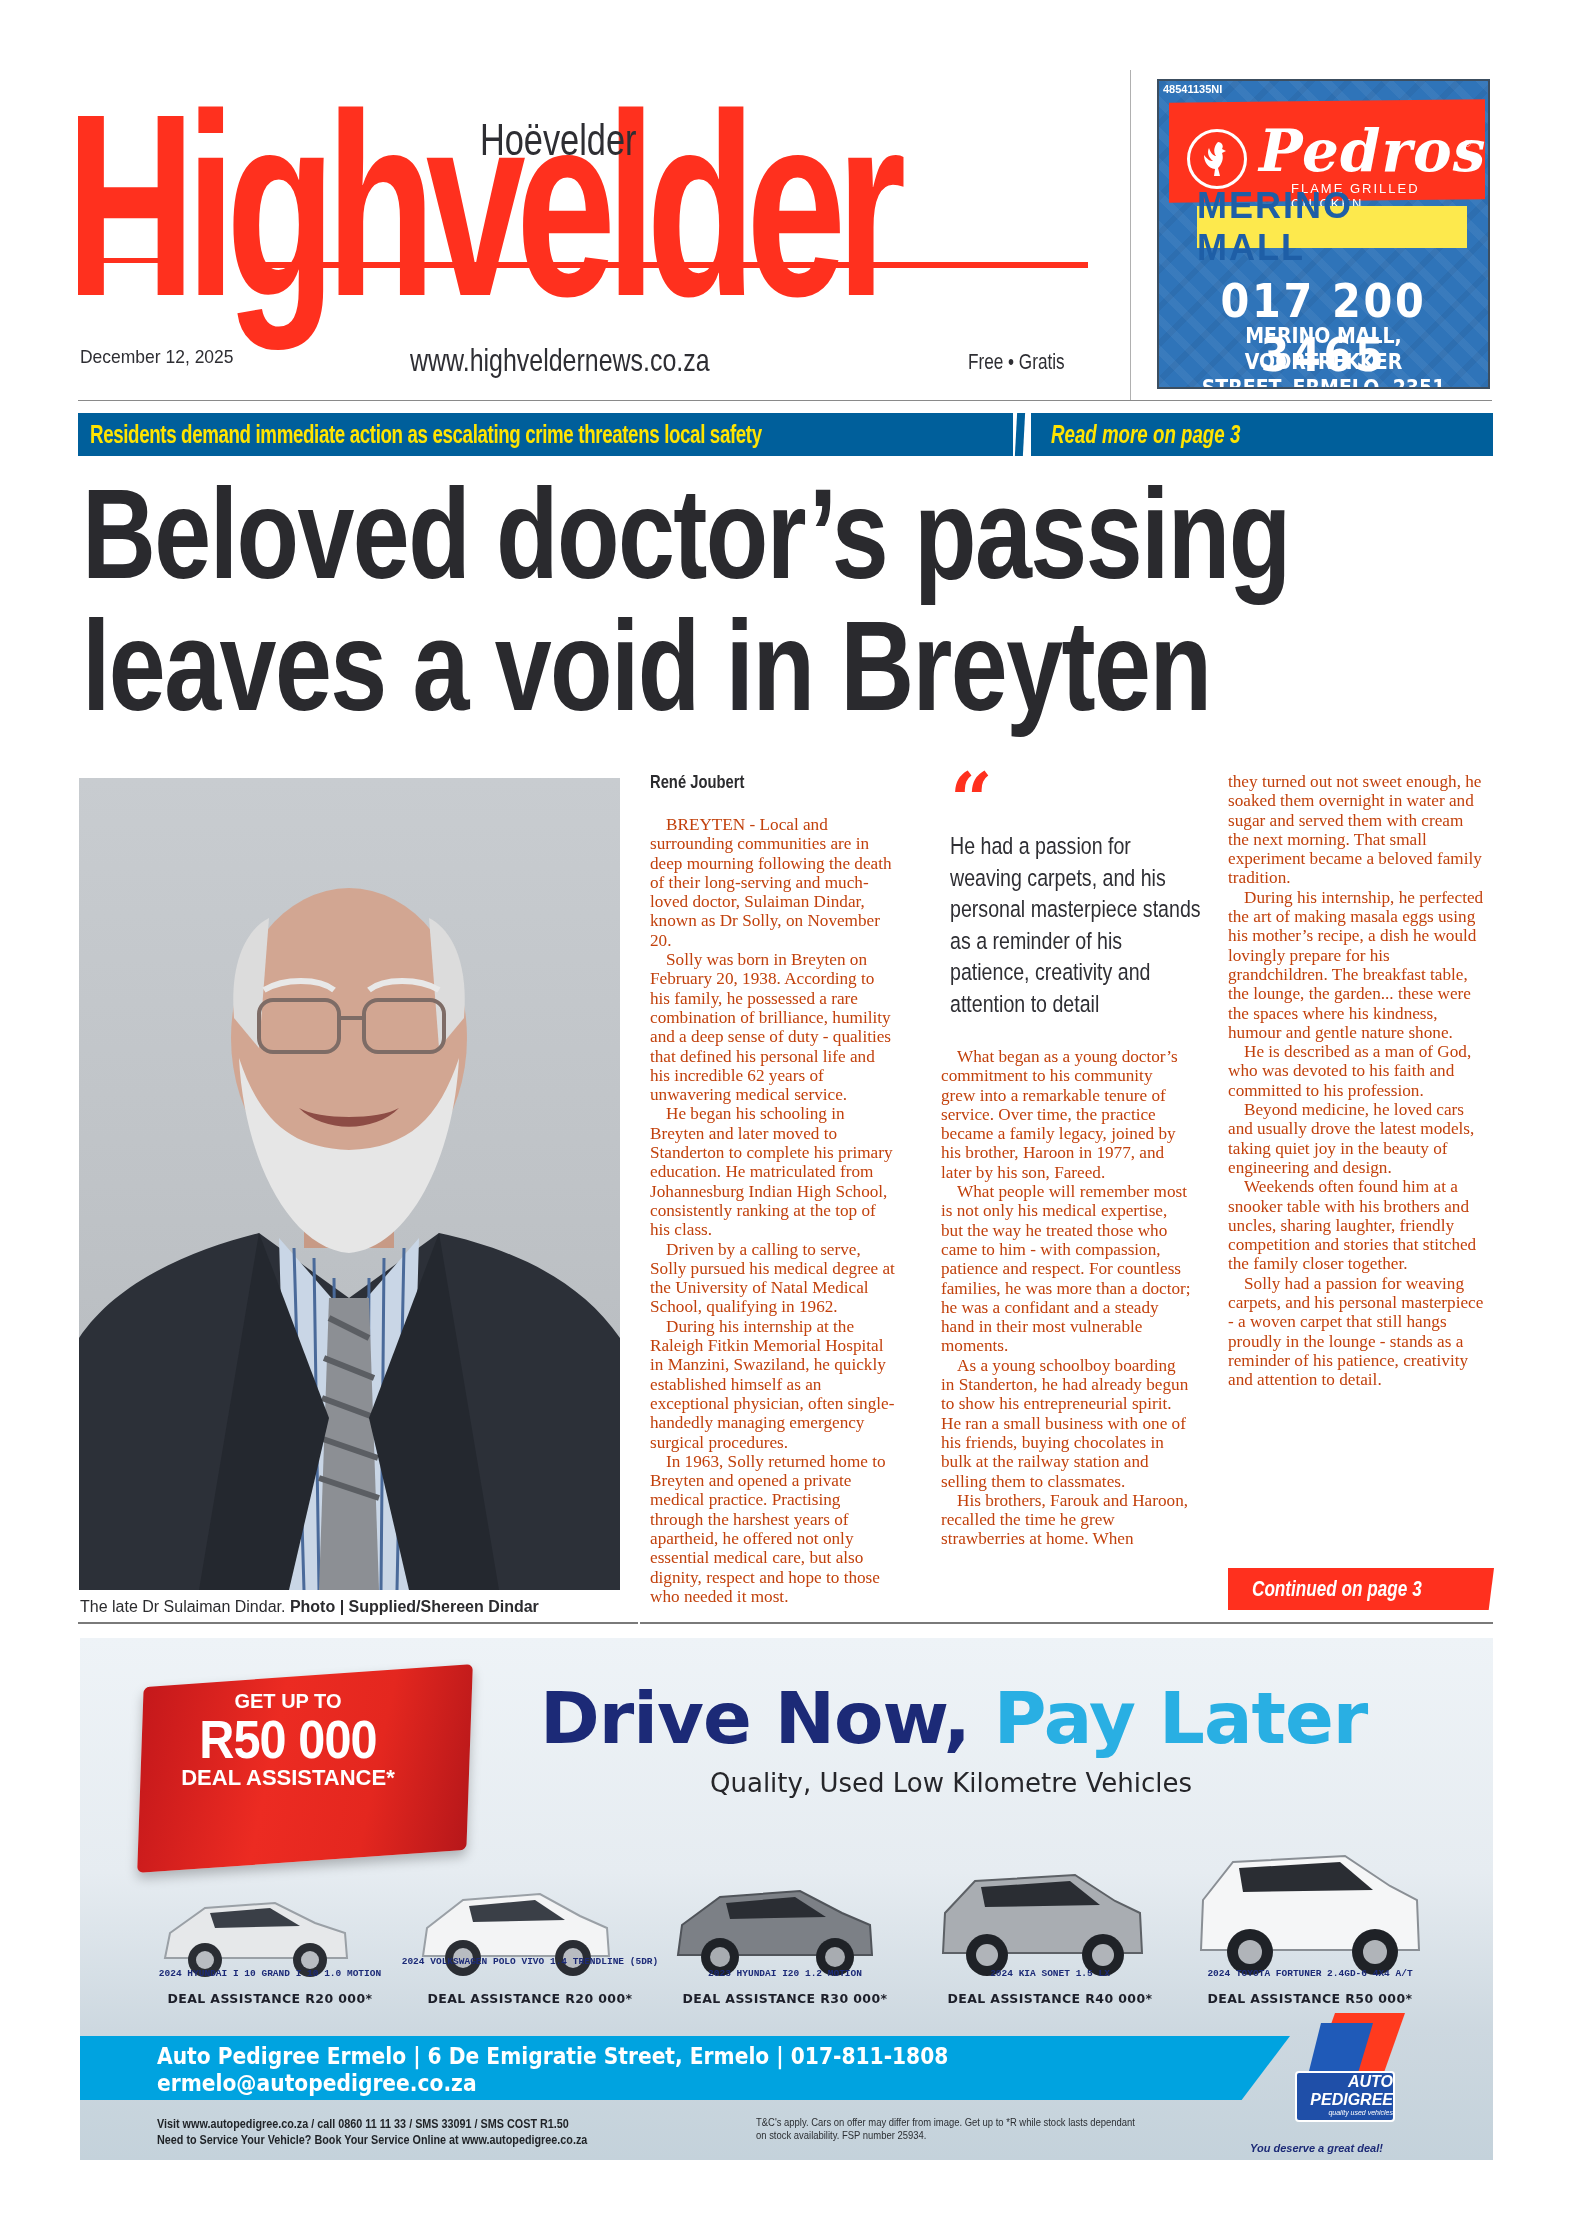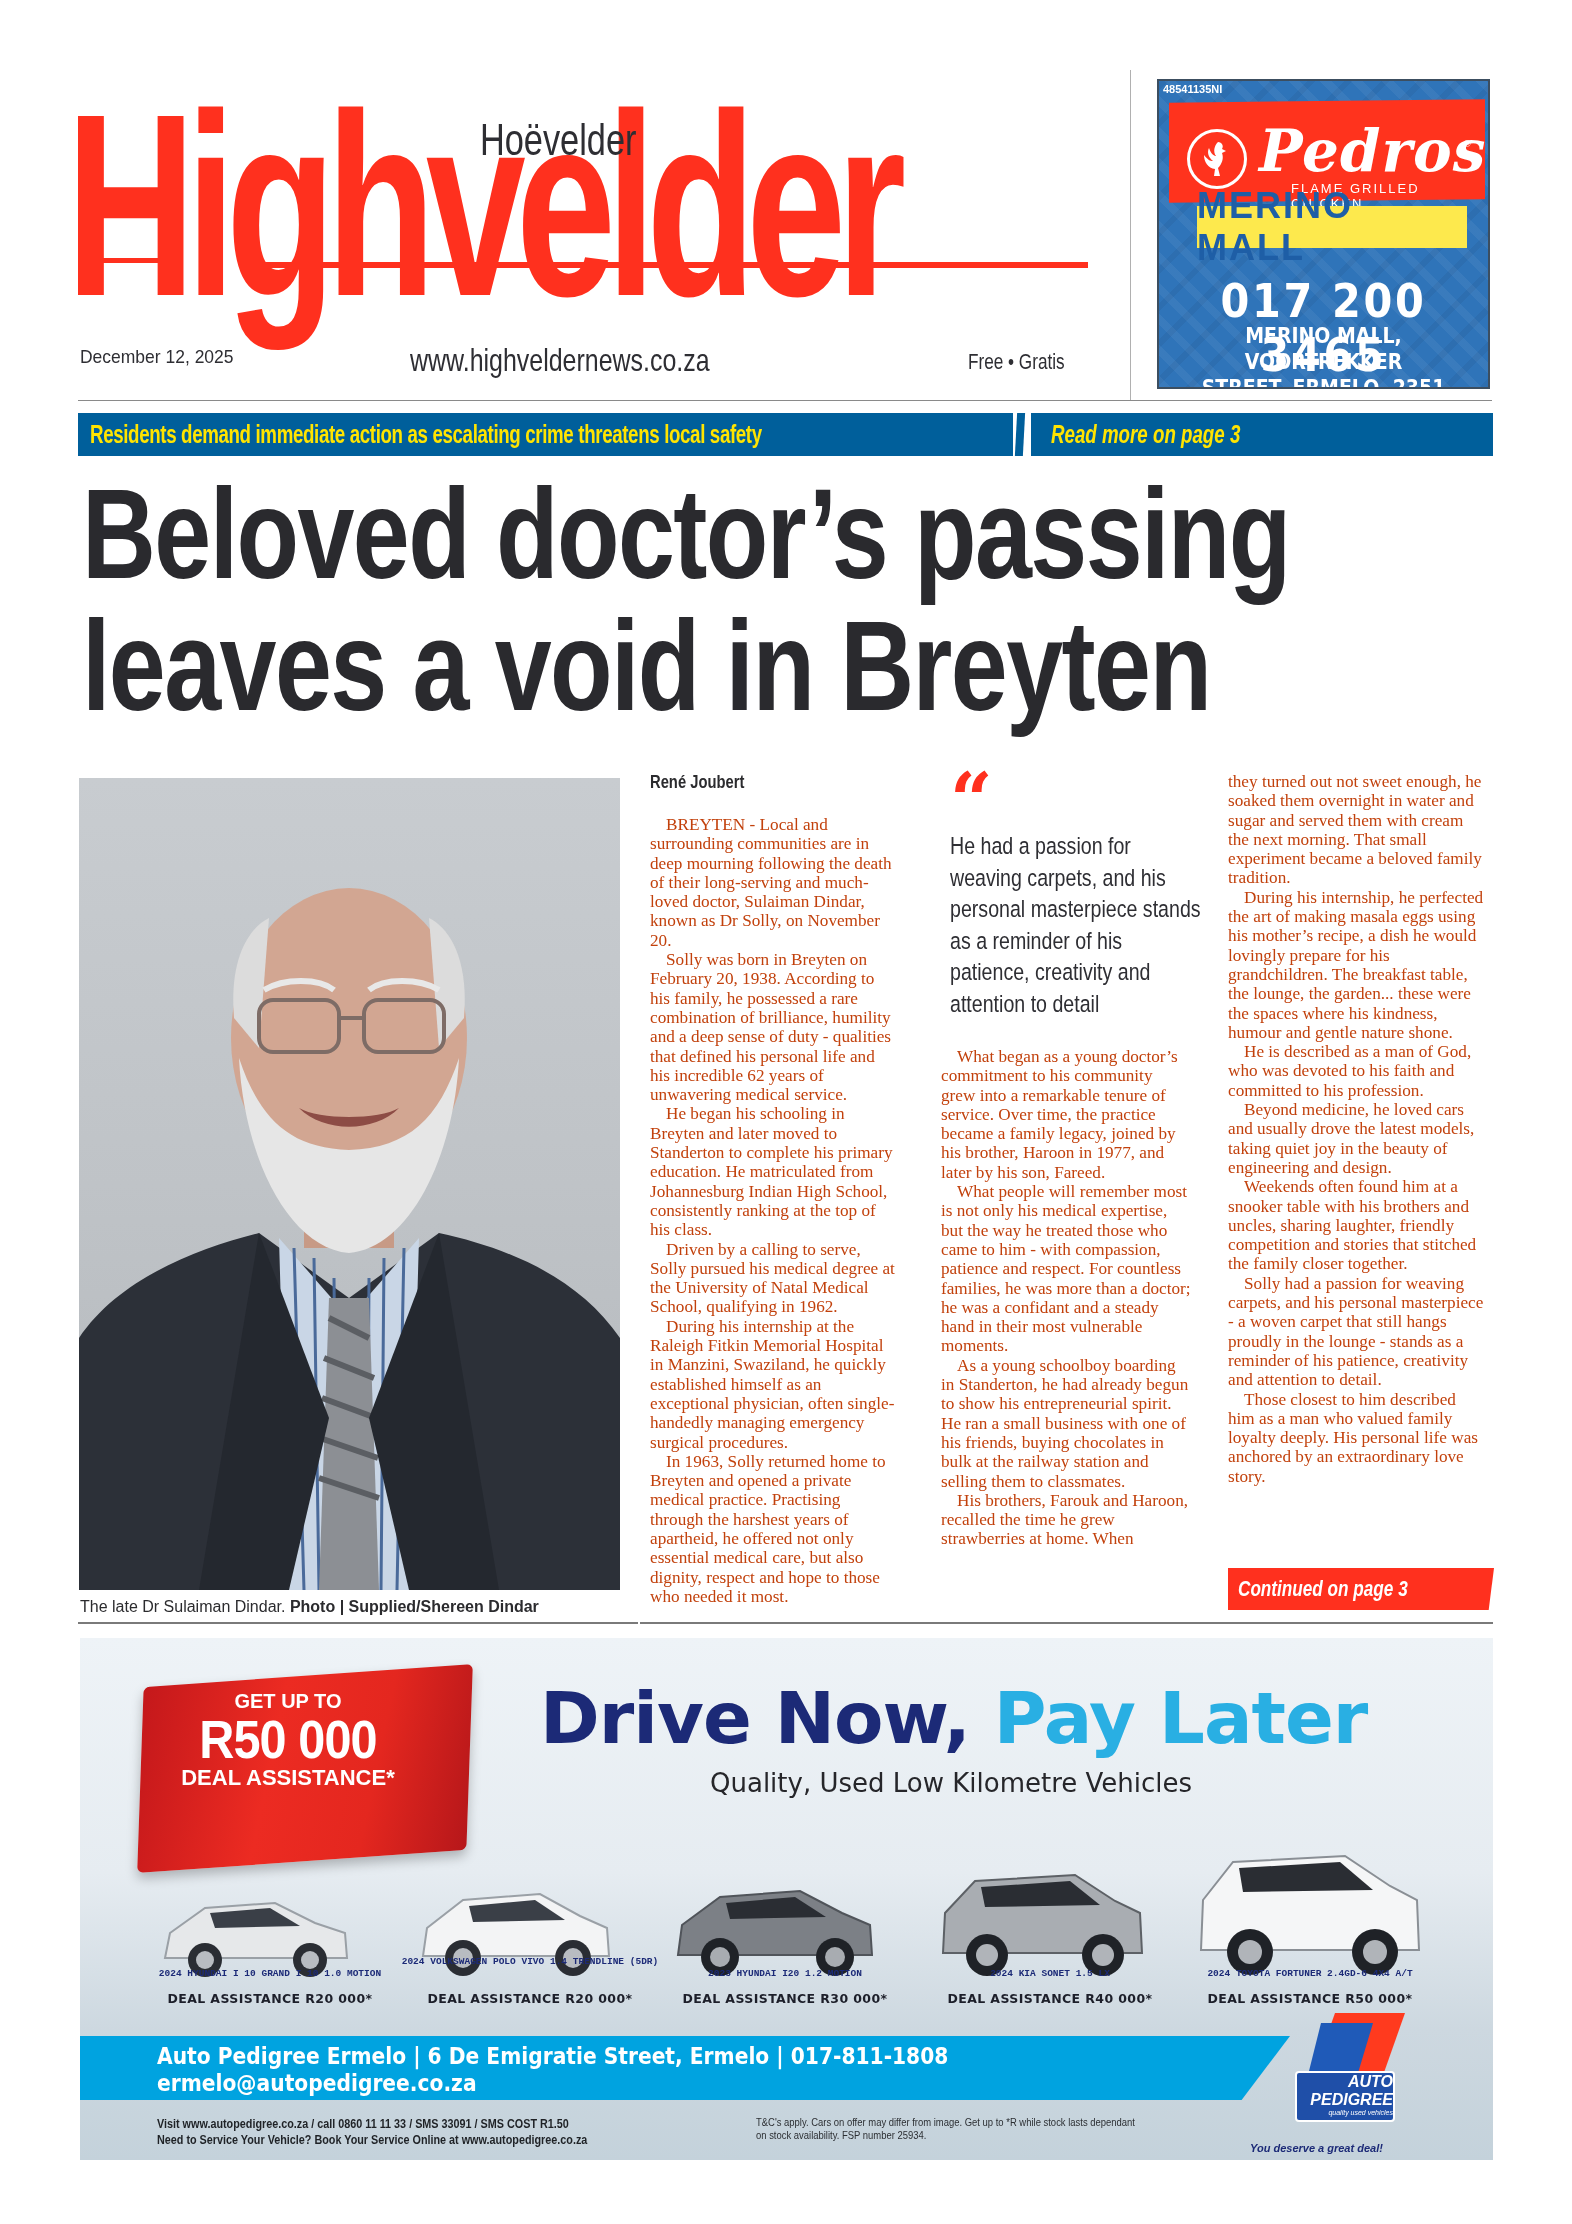--- a/index.html
+++ b/index.html
@@ -143,21 +143,21 @@
   .pull-quote { position: absolute; left: 950px; top: 770px; width: 250px; }
   .quote-mark { font-family: "DejaVu Serif", serif; font-size: 74px; line-height: 60px; font-weight: bold; color: #ff301e; height: 52px; }
   .quote-text {
     font-family: "Liberation Sans", sans-serif; font-size: 24.5px; line-height: 31.5px; color: #2e2e33;
     transform: scaleX(0.80); transform-origin: left top; width: 320px; margin-top: 8px;
   }
 
   .continued {
     position: absolute; left: 1228px; top: 1568px; width: 266px; height: 42px;
     background: #ff301e; clip-path: polygon(0 0, 100% 0, 98% 100%, 0 100%);
-    display: flex; align-items: center; padding-left: 10px;
+    display: flex; align-items: center; padding-left: 24px;
   }
   .continued span {
     font-size: 22px; font-weight: bold; font-style: italic; color: #fff; white-space: nowrap;
     transform: scaleX(0.78); transform-origin: left center;
   }
   .article-bottom-rule { position: absolute; left: 640px; top: 1622px; width: 853px; height: 2px; background: #7a7a7a; }
   .caption-rule { position: absolute; left: 78px; top: 1622px; width: 560px; height: 2px; background: #7a7a7a; }
 
   
   .ap-ad {
@@ -334,21 +334,20 @@
   <p>His brothers, Farouk and Haroon, recalled the time he grew strawberries at home. When</p>
 </div>
 
 <div class="col col-3">
   <p class="noindent">they turned out not sweet enough, he soaked them overnight in water and sugar and served them with cream the next morning. That small experiment became a beloved family tradition.</p>
   <p>During his internship, he perfected the art of making masala eggs using his mother’s recipe, a dish he would lovingly prepare for his grandchildren. The breakfast table, the lounge, the garden... these were the spaces where his kindness, humour and gentle nature shone.</p>
   <p>He is described as a man of God, who was devoted to his faith and committed to his profession.</p>
   <p>Beyond medicine, he loved cars and usually drove the latest models, taking quiet joy in the beauty of engineering and design.</p>
   <p>Weekends often found him at a snooker table with his brothers and uncles, sharing laughter, friendly competition and stories that stitched the family closer together.</p>
   <p>Solly had a passion for weaving carpets, and his personal masterpiece - a woven carpet that still hangs proudly in the lounge - stands as a reminder of his patience, creativity and attention to detail.</p>
-  <p>Those closest to him described him as a man who valued family loyalty deeply. His personal life was anchored by an extraordinary love story.</p>
 </div>
 
 <a class="continued">
   <span>Continued on page 3</span>
 </a>
 <div class="article-bottom-rule"></div>
 
 <section class="ap-ad">
   <div class="ap-ribbon"></div>
   <div class="ap-ribbon-text">

